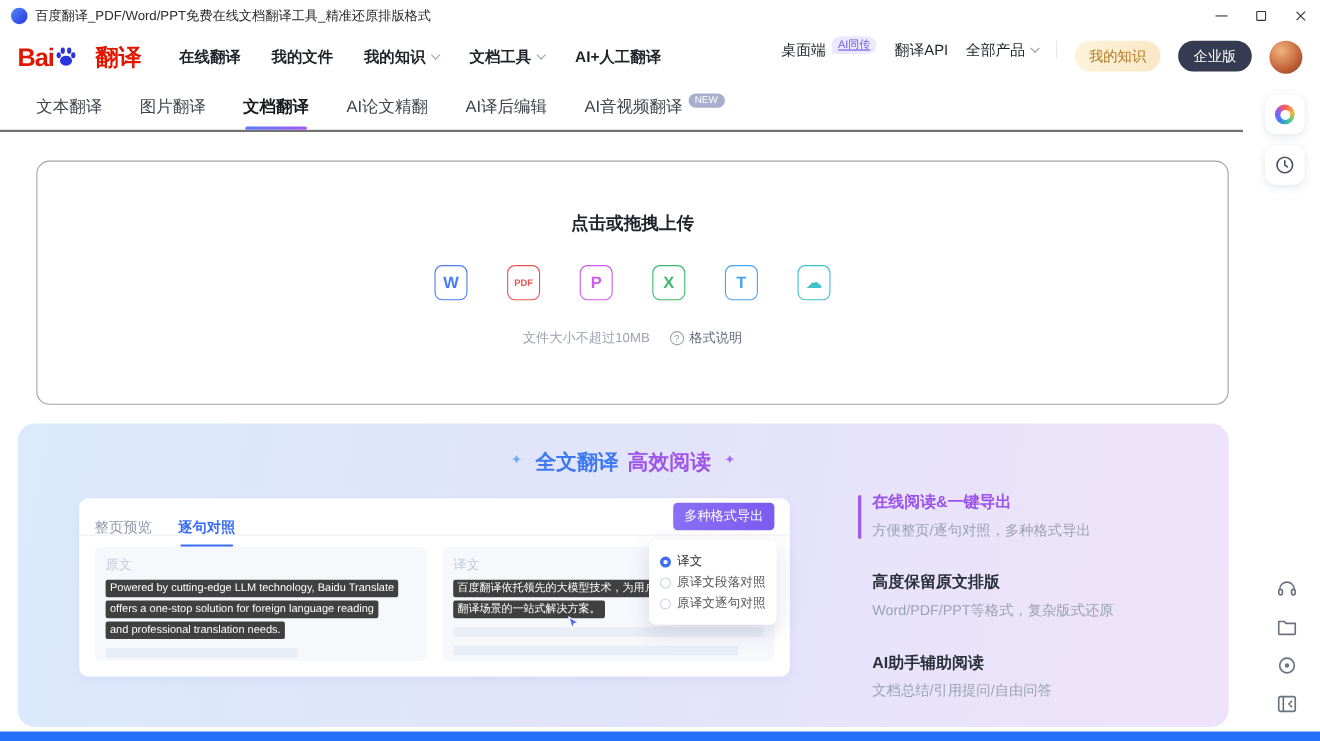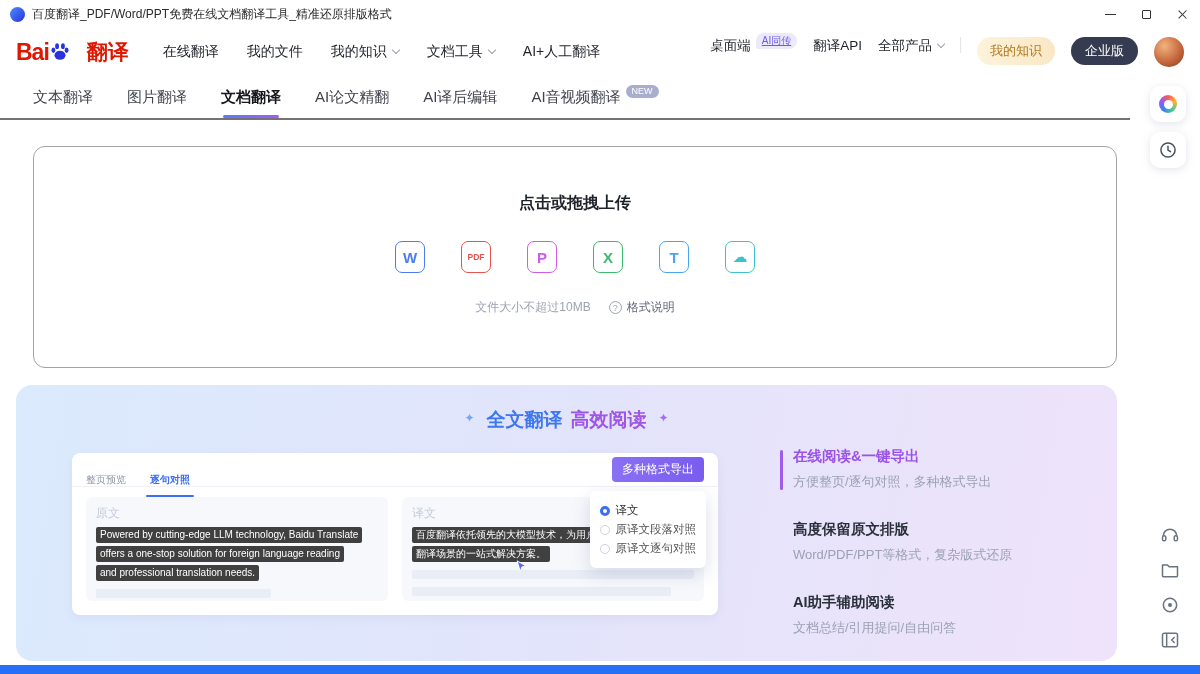--- a/index.html
+++ b/index.html
@@ -19,21 +19,21 @@
   .glyph-close::before,.glyph-close::after{content:"";position:absolute;left:5px;top:0;width:1.3px;height:11px;background:#333;}
   .glyph-close::before{transform:rotate(45deg);}
   .glyph-close::after{transform:rotate(-45deg);}
 
   
   .header{position:absolute;top:28px;left:0;right:0;height:48px;display:flex;align-items:center;padding:0 16px;}
   .logo{display:flex;align-items:center;cursor:pointer;}
   .logo-bai{font-size:23px;font-weight:bold;color:#E01600;letter-spacing:-1px;}
   .logo-suffix{font-size:21px;font-weight:bold;color:#E01600;margin-left:16px;}
   .main-nav{display:flex;align-items:center;margin-left:34px;gap:28px;}
-  .nav-item{font-size:14px;color:#1F2329;cursor:pointer;display:flex;align-items:center;}
+  .nav-item{font-size:14px;color:#1F2329;cursor:pointer;display:flex;align-items:center;font-weight:bold;}
   .chev{width:6px;height:6px;border-right:1.3px solid #9AA0AD;border-bottom:1.3px solid #9AA0AD;transform:rotate(45deg);margin-left:6px;margin-top:-4px;flex:none;}
   .header-right{margin-left:auto;display:flex;align-items:flex-start;gap:16px;}
   .hr-item{font-size:13.5px;color:#1F2329;cursor:pointer;display:flex;align-items:center;}
   .ai-badge{font-size:10px;color:#6C5CE7;background:#ECE9FD;border-radius:8px 8px 8px 2px;padding:1px 6px;margin-left:5px;transform:translateY(-5px);text-decoration:underline;}
   .divider{width:1px;height:16px;background:#E4E6EB;}
   .vip-btn{font-size:13px;color:#B07820;background:linear-gradient(90deg,#FDF3DA,#F9E8C6);padding:5px 13px;border-radius:15px;cursor:pointer;}
   .ent-btn{font-size:13px;color:#fff;background:#353B50;padding:5px 14px;border-radius:15px;cursor:pointer;}
   .avatar{width:30px;height:30px;border-radius:50%;background:radial-gradient(circle at 35% 30%,#F2B27E,#C2633A 60%,#7E3A1E);cursor:pointer;flex:none;}
 
   
@@ -58,21 +58,21 @@
   .promo{position:absolute;top:385px;left:16px;width:1101px;height:276px;border-radius:16px;background:linear-gradient(100deg,#DBEAFD 0%,#E2E4FB 50%,#EFE3FA 100%);}
   .promo-title{position:absolute;top:22px;left:0;right:0;text-align:center;font-size:19px;font-weight:bold;}
   .pt-blue{color:#3E78F0;}
   .pt-purple{color:#9F55E8;margin-left:8px;}
   .sparkle{font-size:12px;vertical-align:4px;}
   .sp-l{color:#6FA8F5;margin-right:12px;}
   .sp-r{color:#AC6CF2;margin-left:12px;}
 
   .preview-card{position:absolute;left:56px;top:68px;width:646px;height:162px;background:#fff;border-radius:8px;box-shadow:0 3px 10px rgba(90,100,150,.08);}
   .pv-head{display:flex;align-items:center;height:34px;padding:0 14px;border-bottom:1px solid #F0F1F6;}
-  .pv-tab{font-size:10px;color:#8F96A8;margin-right:24px;cursor:pointer;position:relative;height:100%;display:flex;align-items:center;margin-top:21px;}
+  .pv-tab{font-size:13px;color:#8F96A8;margin-right:24px;cursor:pointer;position:relative;height:100%;display:flex;align-items:center;margin-top:21px;}
   .pv-tab.active{color:#3B6EF5;font-weight:bold;}
   .pv-tab.active::after{content:"";position:absolute;bottom:0;left:50%;transform:translateX(-50%);width:48px;height:2px;background:#3B6EF5;border-radius:1px;}
   .export-btn{margin-left:auto;background:linear-gradient(90deg,#8A70F5,#7A5CEF);color:#fff;font-size:12px;padding:4px 10px;border-radius:4px;cursor:pointer;}
   .pv-body{display:flex;gap:14px;padding:10px 14px;}
   .panel{flex:1;background:#F6F8FC;border-radius:6px;padding:8px 10px;height:104px;position:relative;overflow:hidden;}
   .panel-label{font-size:12px;color:#C4CBDA;margin-bottom:5px;}
   .hl-line{display:table;font-size:10px;line-height:14px;color:#fff;background:#404040;padding:1px 4px;border-radius:2px;margin-bottom:3px;white-space:nowrap;}
   .ph-bar{height:9px;background:#E9EDF6;border-radius:2px;margin-top:8px;}
   .cursor-ico{position:absolute;left:112px;top:62px;}
   .pv-dropdown{position:absolute;top:38px;right:12px;background:#fff;border-radius:6px;box-shadow:0 6px 18px rgba(70,80,130,.18);padding:8px 10px;z-index:10;}

